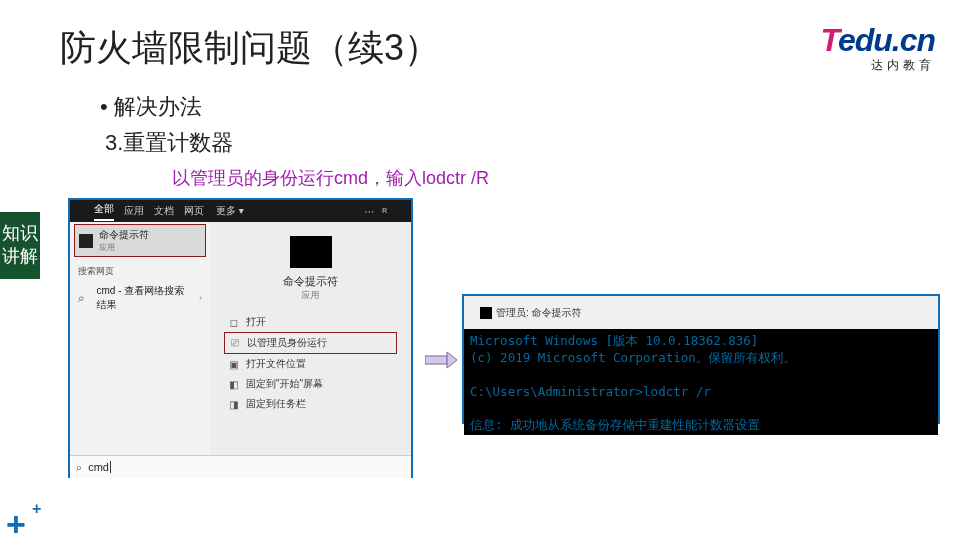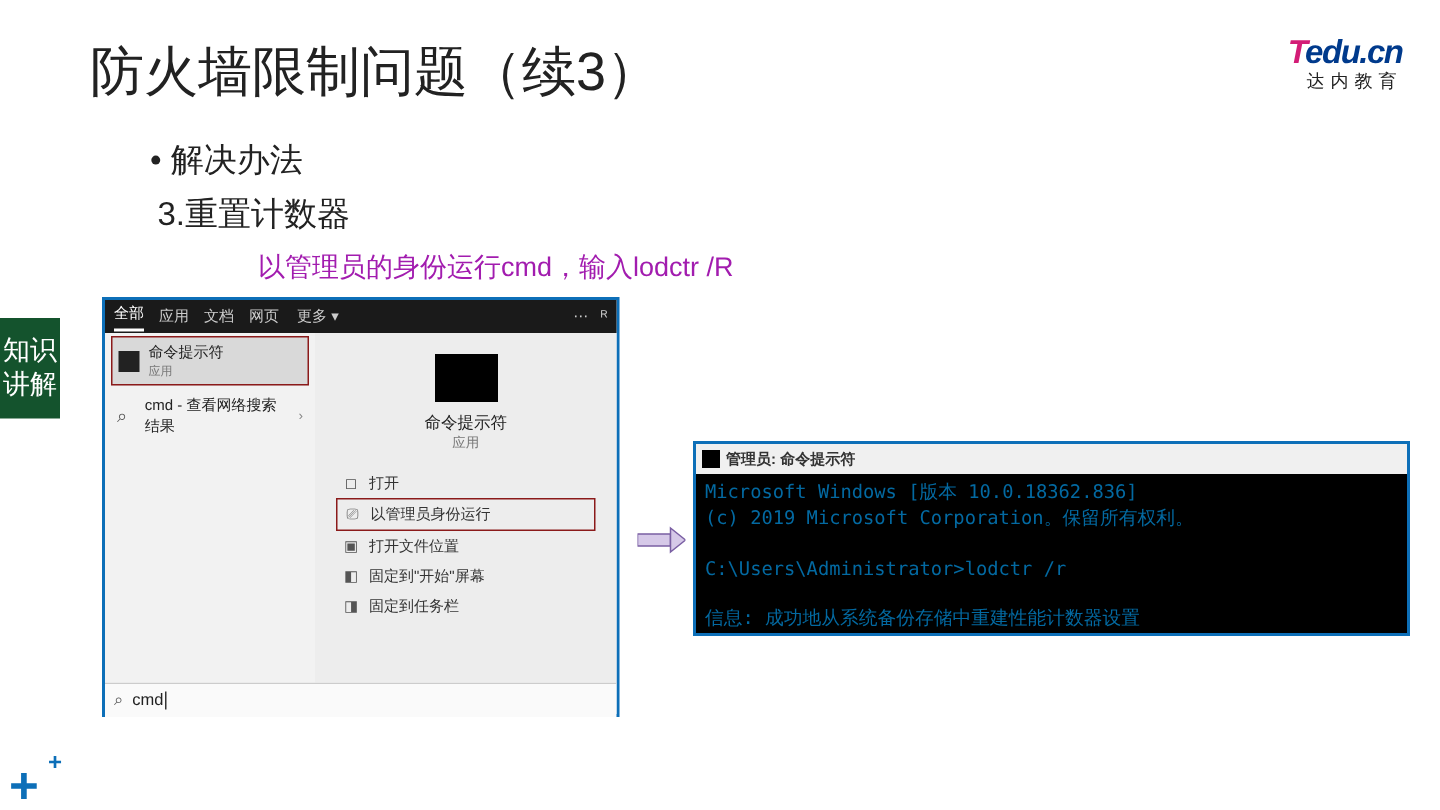--- a/index.html
+++ b/index.html
@@ -1,34 +1,34 @@
 <!DOCTYPE html>
 <html><head>
 <meta charset="utf-8">
 <style>
   * { box-sizing: border-box; margin: 0; padding: 0; }
   body { width: 960px; height: 540px; font-family: "Microsoft YaHei", sans-serif; background: #fff; position: relative; overflow: hidden; }
 
   .title { position: absolute; left: 60px; top: 24px; font-size: 36px; color: #222; font-weight: 400; }
   .logo { position: absolute; right: 25px; top: 22px; text-align: right; }
-  .logo-main { font-size: 22px; font-weight: 900; font-style: italic; letter-spacing: -1px; }
+  .logo-main { font-size: 32px; font-weight: 900; font-style: italic; letter-spacing: -1px; }
   .logo-main .t { color: #d31c76; }
   .logo-main .edu { color: #003a8c; }
   .logo-main .cn { color: #003a8c; }
   .logo-sub { font-size: 12px; color: #222; letter-spacing: 4px; margin-top: -2px; }
 
   .side-tab { position: absolute; left: 0; top: 212px; width: 40px; background: #14532d; color: #fff; font-size: 18px; text-align: center; padding: 10px 0; line-height: 1.3; }
 
   .bullet-main { position: absolute; left: 72px; top: 92px; font-size: 22px; color: #222; margin-left: 28px; }
   .bullet-sub { position: absolute; left: 105px; top: 128px; font-size: 22px; color: #222; }
   .instruction { position: absolute; left: 130px; top: 166px; font-size: 18px; color: #a21caf; margin-left: 42px; }
 
   
   .search-win { position: absolute; left: 68px; top: 198px; width: 345px; height: 280px; border: 2px solid #0d6fb8; background: #fff; }
-  .search-top { display: flex; align-items: center; background: #1a1a1a; color: #ccc; font-size: 10px; height: 22px; padding: 0 6px; gap: 10px; }
+  .search-top { display: flex; align-items: center; background: #1a1a1a; color: #ccc; font-size: 10px; height: 22px; padding: 0 24px; gap: 10px; }
   .search-top span.active { color: #fff; border-bottom: 2px solid #fff; padding-bottom: 3px; }
   .search-top .more { margin-left: 2px; }
   .search-top .dots { margin-left: auto; }
 
   .search-body { display: flex; height: 233px; }
   .search-left { width: 140px; background: #f2f2f2; font-size: 10px; color: #222; }
   .sl-section { padding: 6px 8px 2px; font-size: 9px; color: #555; }
   .sl-item { padding: 4px 8px; display: flex; align-items: center; gap: 6px; }
   .sl-item.hl { background: #d9d9d9; border: 1px solid #8b1a1a; margin: 2px 4px; padding: 3px 4px; }
   .sl-icon { width: 14px; height: 14px; background: #222; display: inline-block; }
@@ -47,21 +47,21 @@
   .sr-ic { width: 12px; height: 12px; display: inline-flex; align-items: center; justify-content: center; font-size: 10px; color: #555; }
 
   .search-bottom { height: 23px; background: #fafafa; border-top: 1px solid #ccc; display: flex; align-items: center; padding: 0 6px; font-size: 11px; color: #222; }
   .sb-ic { margin-right: 6px; color: #555; }
 
   
   .arrow { position: absolute; left: 425px; top: 350px; width: 32px; height: 20px; }
 
   
   .cmd-win { position: absolute; left: 462px; top: 294px; width: 478px; height: 130px; border: 2px solid #0d6fb8; }
-  .cmd-title { height: 20px; background: #f0f0f0; display: flex; align-items: center; font-size: 10px; padding: 0 4px; color: #333; gap: 4px; font-weight: bold; }
+  .cmd-title { height: 33px; background: #f0f0f0; display: flex; align-items: center; font-size: 10px; padding: 0 16px; color: #333; gap: 4px; }
   .cmd-ic { width: 12px; height: 12px; background: #000; display: inline-block; }
   .cmd-body { background: #000; color: #0369a1; font-family: "NSimSun", "SimSun", monospace; font-size: 12.5px; padding: 4px 6px; height: calc(100% - 20px); white-space: pre; line-height: 1.35; overflow: hidden; }
 
   
   .corner { position: absolute; left: 6px; bottom: 6px; }
   .plus-big { font-size: 34px; color: #0d6fb8; font-weight: 900; line-height: 0.6; }
   .plus-sm { font-size: 16px; color: #0d6fb8; font-weight: 900; position: absolute; left: 26px; top: -14px; }
 </style>
 </head>
 <body>
@@ -92,20 +92,21 @@
   </div>
   <div class="search-body">
     <div class="search-left">
       <div class="sl-item hl">
         <span class="sl-icon"></span>
         <span class="sl-text">
           <div class="t1">命令提示符</div>
           <div class="t2">应用</div>
         </span>
       </div>
+      <div class="sl-section">搜索网页</div>
       <div class="sl-item">
         <span class="sl-icon search"></span>
         <span class="sl-text">
             <div class="t1">cmd - 查看网络搜索结果</div>
           </span>
         <span style="margin-left:auto;color:#888;font-size:9px;">›</span>
       </div>
     </div>
     <div class="search-right">
       <div class="sr-thumb"></div>

